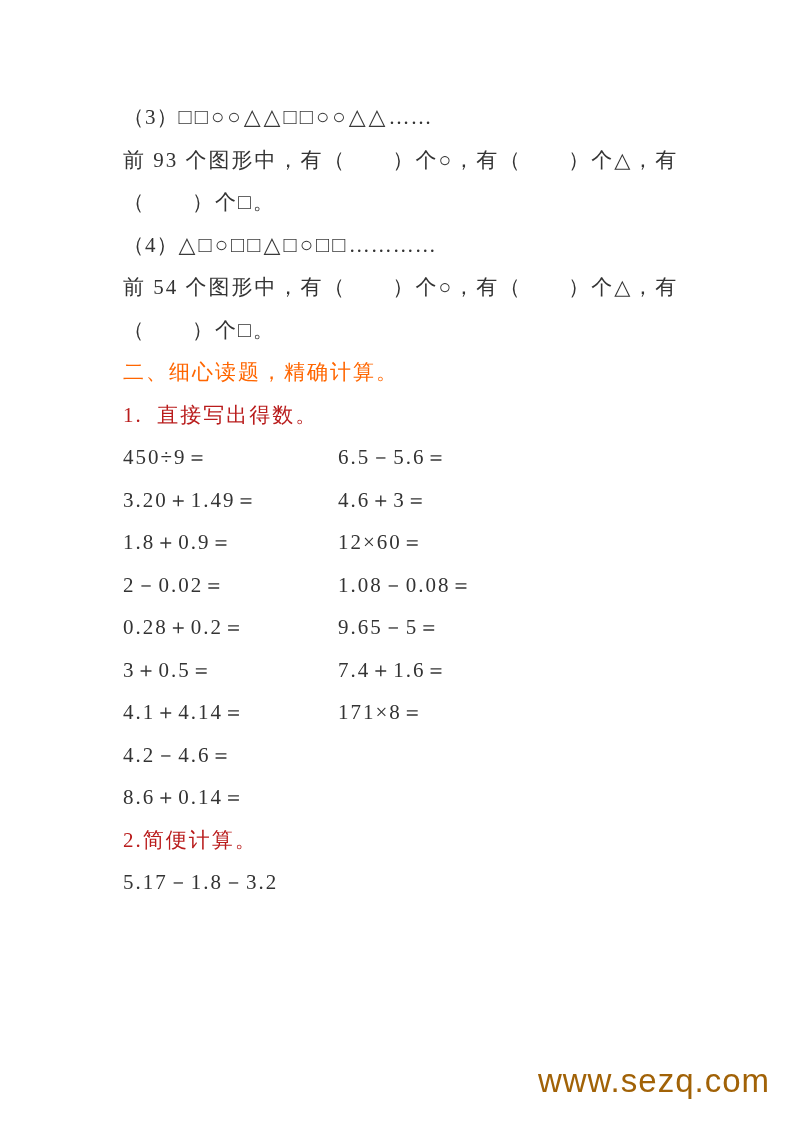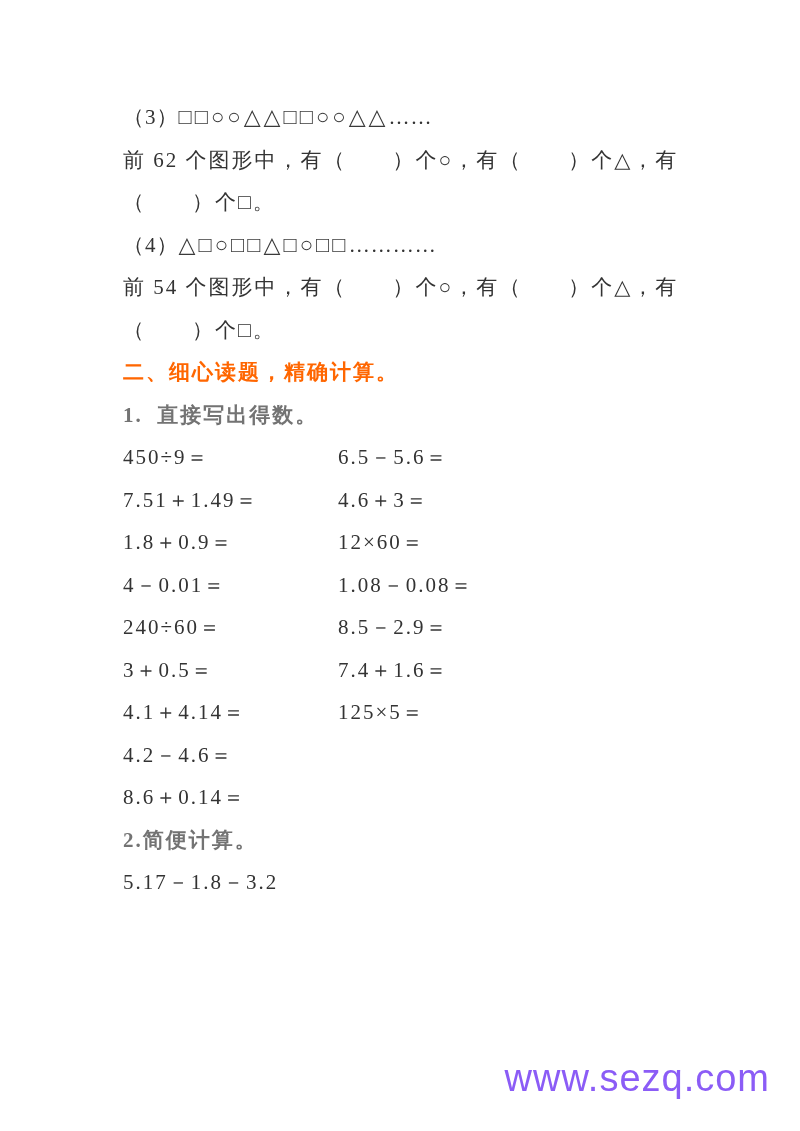--- a/index.html
+++ b/index.html
@@ -34,67 +34,67 @@
   .shape-line { letter-spacing: 0; }
   .shape-label { letter-spacing: 1px; }
   .shapes {
     font-size: 22px;
     letter-spacing: 3px;
     color: #3a3a3a;
   }
   .shapes-ellipsis { letter-spacing: 1px; }
   .heading-orange {
     color: #FF6600;
-    font-weight: bold;
+    font-weight: normal;
     letter-spacing: 2px;
   }
   .heading-blue {
-    color: #737373;
-    font-weight: bold;
+    color: #b91c1c;
+    font-weight: normal;
     letter-spacing: 2px;
   }
   .math-row { display: flex; letter-spacing: 2px; }
   .math-row .col-left { width: 215px; flex: 0 0 215px; }
   .math-row .col-left.wide { width: 255px; flex: 0 0 255px; }
   .watermark {
     position: absolute;
     right: 30px;
     bottom: 31px;
     font-family: "Liberation Sans", "DejaVu Sans", sans-serif;
-    font-size: 38px;
-    color: #8b5cf6;
+    font-size: 33px;
+    color: #a16207;
     letter-spacing: 1px;
     text-align: right;
   }
 </style>
 </head>
 <body>
 
 <div class="page">
   <div class="content">
 
     <div class="line shape-line"><span class="shape-label">（3）</span><span class="shapes">□□○○△△□□○○△△</span><span class="shapes-ellipsis">……</span></div>
-    <div class="line">前 62 个图形中，有（　　）个○，有（　　）个△，有</div>
+    <div class="line">前 93 个图形中，有（　　）个○，有（　　）个△，有</div>
     <div class="line">（　　）个□。</div>
 
     <div class="line shape-line"><span class="shape-label">（4）</span><span class="shapes">△□○□□△□○□□</span><span class="shapes-ellipsis">…………</span></div>
     <div class="line">前 54 个图形中，有（　　）个○，有（　　）个△，有</div>
     <div class="line">（　　）个□。</div>
 
     <div class="line heading-orange">二、细心读题，精确计算。</div>
 
     <div class="line heading-blue">1.  直接写出得数。</div>
 
     <div class="line math-row"><span class="col-left">450÷9＝</span><span>6.5－5.6＝</span></div>
-    <div class="line math-row"><span class="col-left">7.51＋1.49＝</span><span>4.6＋3＝</span></div>
+    <div class="line math-row"><span class="col-left">3.20＋1.49＝</span><span>4.6＋3＝</span></div>
     <div class="line math-row"><span class="col-left">1.8＋0.9＝</span><span>12×60＝</span></div>
-    <div class="line math-row"><span class="col-left">4－0.01＝</span><span>1.08－0.08＝</span></div>
-    <div class="line math-row"><span class="col-left">240÷60＝</span><span>8.5－2.9＝</span></div>
+    <div class="line math-row"><span class="col-left">2－0.02＝</span><span>1.08－0.08＝</span></div>
+    <div class="line math-row"><span class="col-left">0.28＋0.2＝</span><span>9.65－5＝</span></div>
     <div class="line math-row"><span class="col-left">3＋0.5＝</span><span>7.4＋1.6＝</span></div>
-    <div class="line math-row"><span class="col-left">4.1＋4.14＝</span><span>125×5＝</span></div>
+    <div class="line math-row"><span class="col-left">4.1＋4.14＝</span><span>171×8＝</span></div>
     <div class="line math-row"><span>4.2－4.6＝</span></div>
     <div class="line math-row"><span class="col-left">8.6＋0.14＝</span></div>
 
     <div class="line heading-blue">2.简便计算。</div>
     <div class="line math-row"><span class="col-left wide">5.17－1.8－3.2</span></div>
 
   </div>
 
   <div class="watermark">www.sezq.com</div>
 </div>

